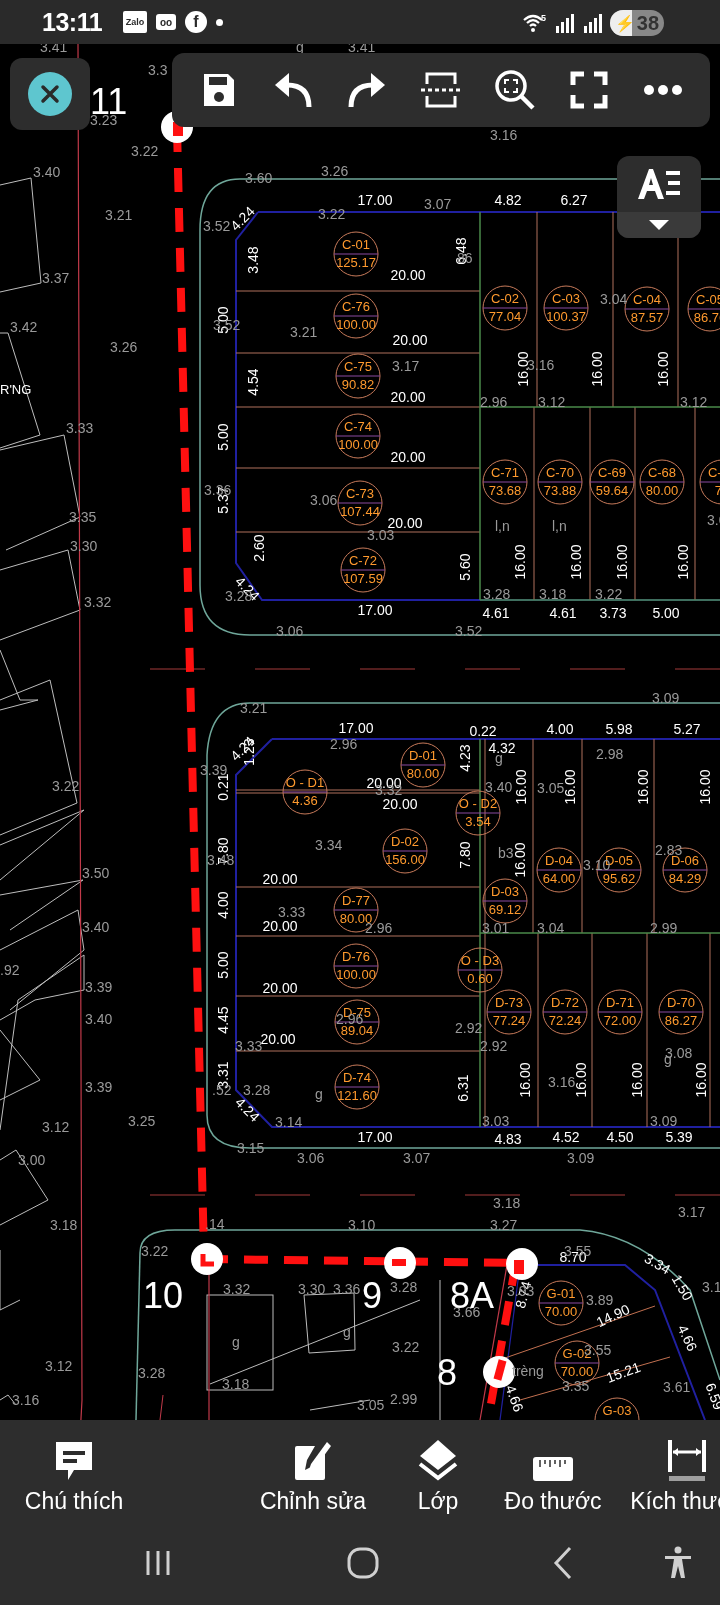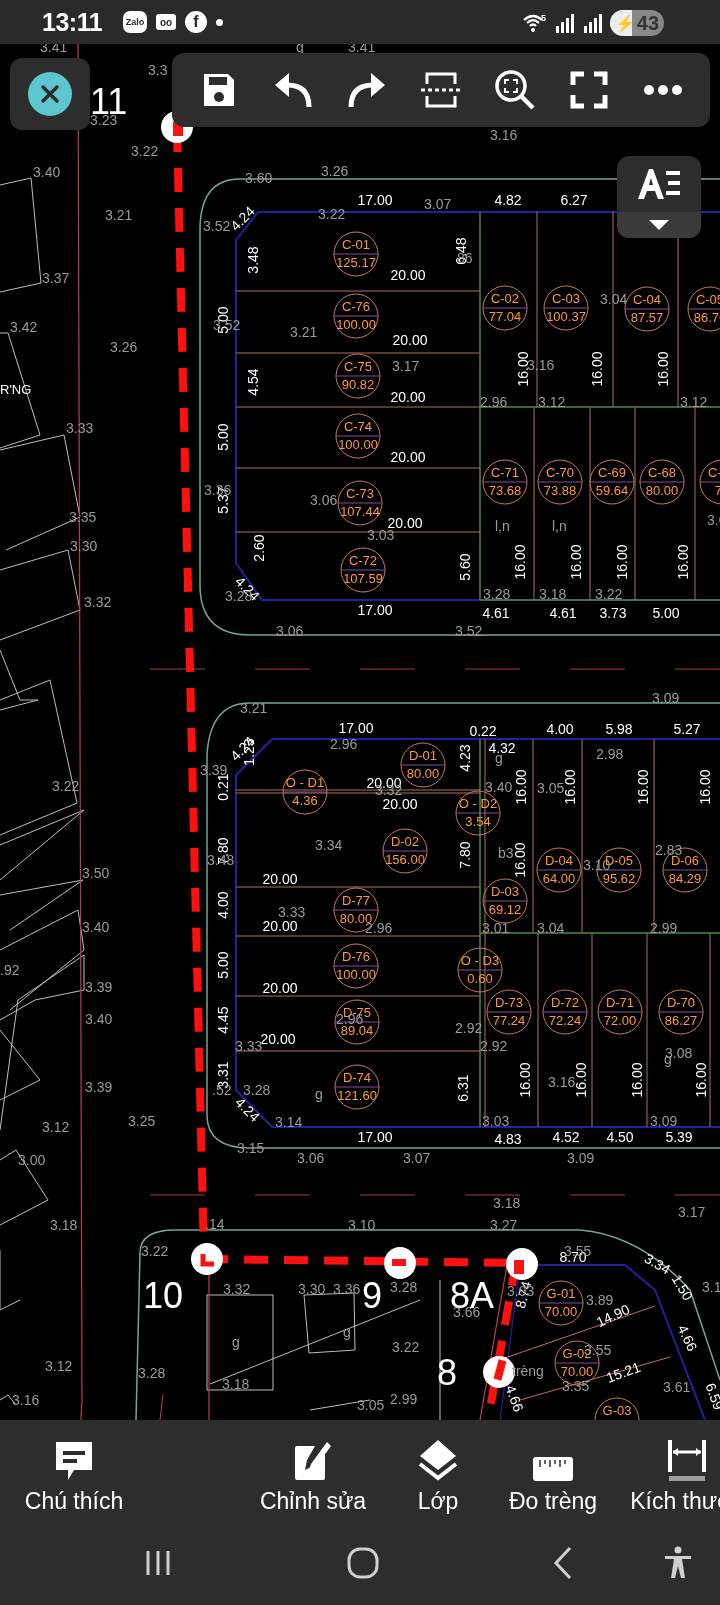--- a/index.html
+++ b/index.html
@@ -3,21 +3,21 @@
 <meta charset="utf-8">
 <style>
   * { box-sizing: border-box; margin: 0; padding: 0; }
   html, body { width: 720px; height: 1605px; background: #000; overflow: hidden; font-family: "Liberation Sans", sans-serif; }
   #root { position: relative; width: 720px; height: 1605px; background: #c4b5fd; }
 
   
   .status-bar { position: absolute; left: 0; top: 0; width: 720px; height: 44px; background: #2a2a2a; border-radius: 0 0 0 0; color: #fff; }
   .status-bar .time { position: absolute; left: 42px; top: 8px; font-size: 25px; font-weight: bold; letter-spacing: -0.5px; }
   .status-bar .apps { position: absolute; left: 123px; top: 11px; display: flex; gap: 9px; align-items: center; }
-  .app-ico { height: 22px; display: inline-flex; align-items: center; justify-content: center; background: #fff; color: #2a2a2a; font-size: 10px; font-weight: bold; border-radius: 7px; }
+  .app-ico { height: 22px; display: inline-flex; align-items: center; justify-content: center; background: #fff; color: #2a2a2a; font-size: 10px; font-weight: bold; border-radius: 2px; }
   .app-ico.zalo { width: 24px; font-size: 9px; }
   .app-ico.vm { width: 20px; height: 16px; border-radius: 3px; font-size: 10px; }
   .app-ico.fb { width: 22px; border-radius: 50%; font-size: 16px; }
   .dot { width: 7px; height: 7px; background: #fff; border-radius: 50%; }
   .status-right { position: absolute; right: 56px; top: 10px; display: flex; align-items: center; gap: 6px; }
   .battery { width: 54px; height: 26px; border-radius: 13px; background: #888; color: #333; font-size: 20px; font-weight: bold; display:flex; align-items:center; justify-content:center; position: relative; overflow: hidden; }
   .battery .fill { position:absolute; left:0; top:0; bottom:0; width:40%; background:#eee; }
   .battery span { position: relative; }
 
   
@@ -72,21 +72,21 @@
       </svg>
       <svg width="22" height="22" viewBox="0 0 22 22">
         <rect x="2" y="14" width="3" height="7" fill="#fff"></rect>
           <rect x="7" y="10" width="3" height="11" fill="#fff"></rect>
           <rect x="12" y="6" width="3" height="15" fill="#fff"></rect>
           <rect x="17" y="2" width="3" height="19" fill="#fff"></rect>
       </svg>
       <div class="battery">
         <div class="fill"></div>
         <span style="color:#333;font-size:16px;margin-right:2px;">⚡</span>
-        <span>43</span>
+        <span>38</span>
       </div>
     </div>
   </div>
 
   <div class="canvas">
     <svg width="720" height="1605" viewBox="0 0 720 1605" font-family="Liberation Sans, sans-serif">
 
       <g stroke="#bdbdbd" stroke-width="1" fill="none">
         <polyline points="0,185 31,178 41,283 0,292"></polyline>
         <polyline points="0,333 8,333 40,435 0,448"></polyline>
@@ -735,21 +735,21 @@
             <g stroke="#2d2d2d" stroke-width="1.5">
               <line x1="8" y1="4" x2="8" y2="11"></line>
               <line x1="13" y1="4" x2="13" y2="8"></line>
               <line x1="18" y1="4" x2="18" y2="11"></line>
               <line x1="23" y1="4" x2="23" y2="8"></line>
               <line x1="28" y1="4" x2="28" y2="11"></line>
               <line x1="33" y1="4" x2="33" y2="8"></line>
             </g>
           </svg>
         </div>
-      <div class="bt-label">Đo trèng</div>
+      <div class="bt-label">Đo thước</div>
     </div>
     <div class="bt-item" style="left:627px;width:120px;">
       <div class="bt-icon">
           <svg width="40" height="44" viewBox="0 0 40 44">
             <line x1="3" y1="2" x2="3" y2="34" stroke="#fff" stroke-width="4"></line>
             <line x1="37" y1="2" x2="37" y2="34" stroke="#fff" stroke-width="4"></line>
             <line x1="6" y1="14" x2="34" y2="14" stroke="#fff" stroke-width="3"></line>
             <path d="M6 14 L11 10 L11 18 Z M34 14 L29 10 L29 18 Z" fill="#fff"></path>
             <rect x="2" y="38" width="36" height="5" fill="#9e9e9e"></rect>
           </svg>

